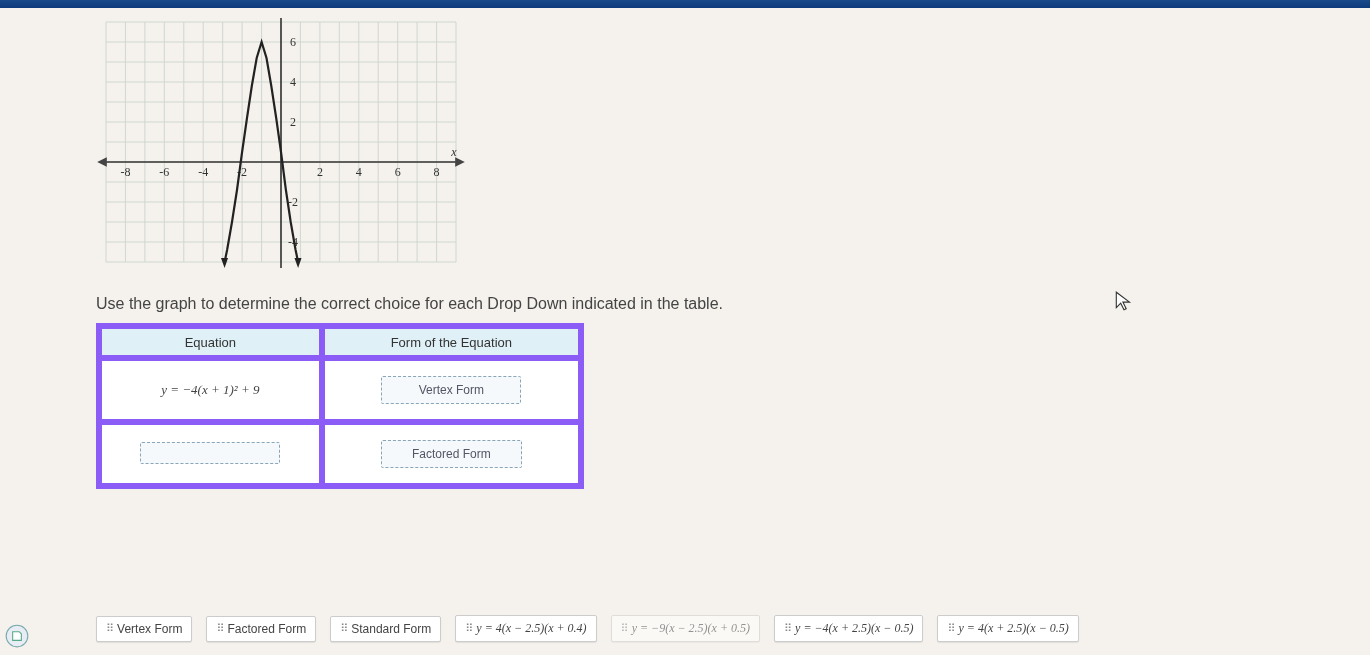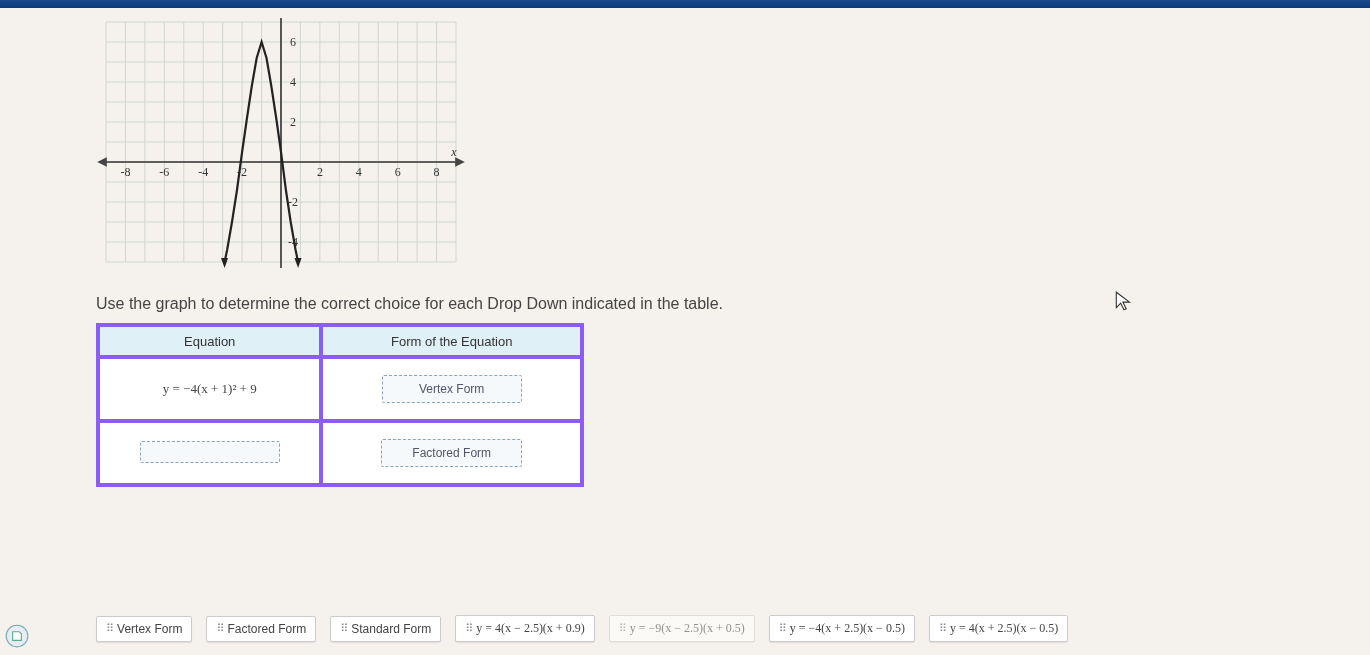--- a/index.html
+++ b/index.html
@@ -29,37 +29,37 @@
     color: #444;
   }
   table.eq-table {
     margin-top: 10px;
     border-collapse: collapse;
     width: 488px;
     background: #fff;
   }
   table.eq-table th,
   table.eq-table td {
-    border: 4px solid #8b5cf6;
+    border: 6px solid #8b5cf6;
     text-align: center;
     vertical-align: middle;
     font-size: 13px;
   }
   table.eq-table th {
     background: #dff0f7;
     height: 32px;
     font-weight: normal;
     color: #333;
   }
   table.eq-table td {
     height: 64px;
   }
   .col-eq { width: 238px; }
   .col-form { width: 282px; }
-  .math { font-family: "Cambria Math", Georgia, serif; color:#444; }
+  .math { font-family: "Cambria Math", Georgia, serif; font-style: italic; color:#444; }
   .drop-slot {
     display: inline-block;
     border: 1px dashed #8aa5b8;
     background: #f5f9fb;
     padding: 6px 30px;
     border-radius: 2px;
     font-size: 12px;
     color: #556;
     min-width: 140px;
   }
@@ -216,21 +216,21 @@
   <div class="tile">
       <span class="grip">⠿</span>
       <span>Factored Form</span>
     </div>
   <div class="tile">
       <span class="grip">⠿</span>
       <span>Standard Form</span>
     </div>
   <div class="tile">
       <span class="grip">⠿</span>
-      <span class="math">y = 4(x − 2.5)(x + 0.9)</span>
+      <span class="math">y = 4(x − 2.5)(x + 0.4)</span>
     </div>
   <div class="tile ghost">
       <span class="grip">⠿</span>
       <span class="math">y = −9(x − 2.5)(x + 0.5)</span>
     </div>
   <div class="tile">
       <span class="grip">⠿</span>
       <span class="math">y = −4(x + 2.5)(x − 0.5)</span>
     </div>
   <div class="tile">

